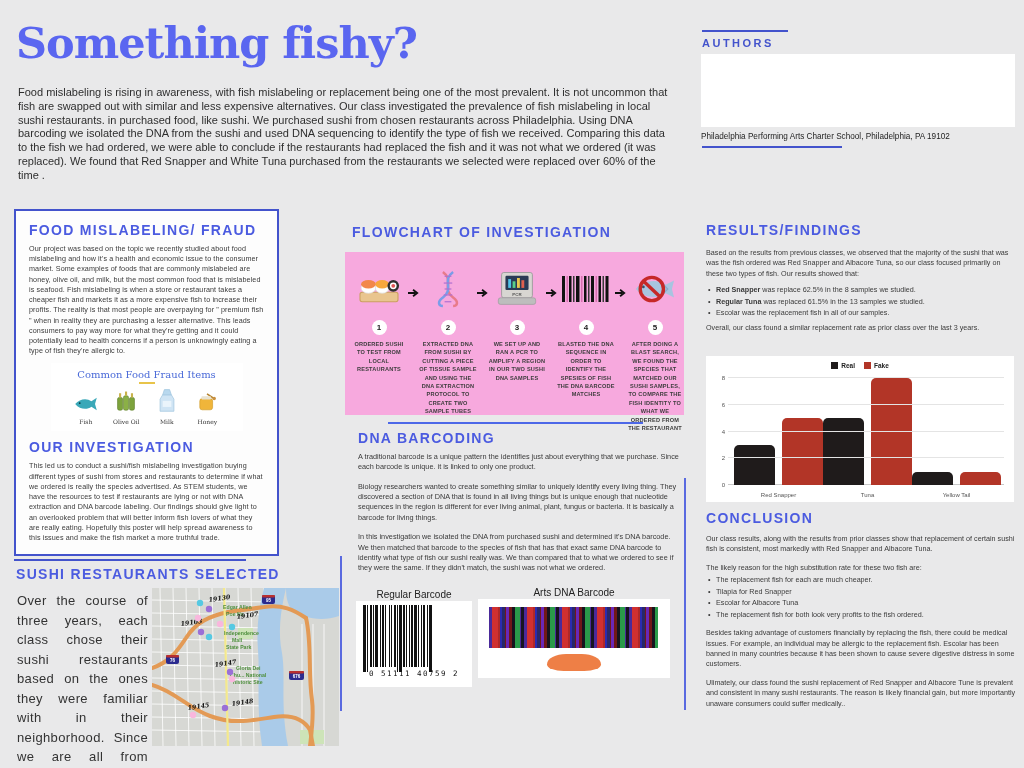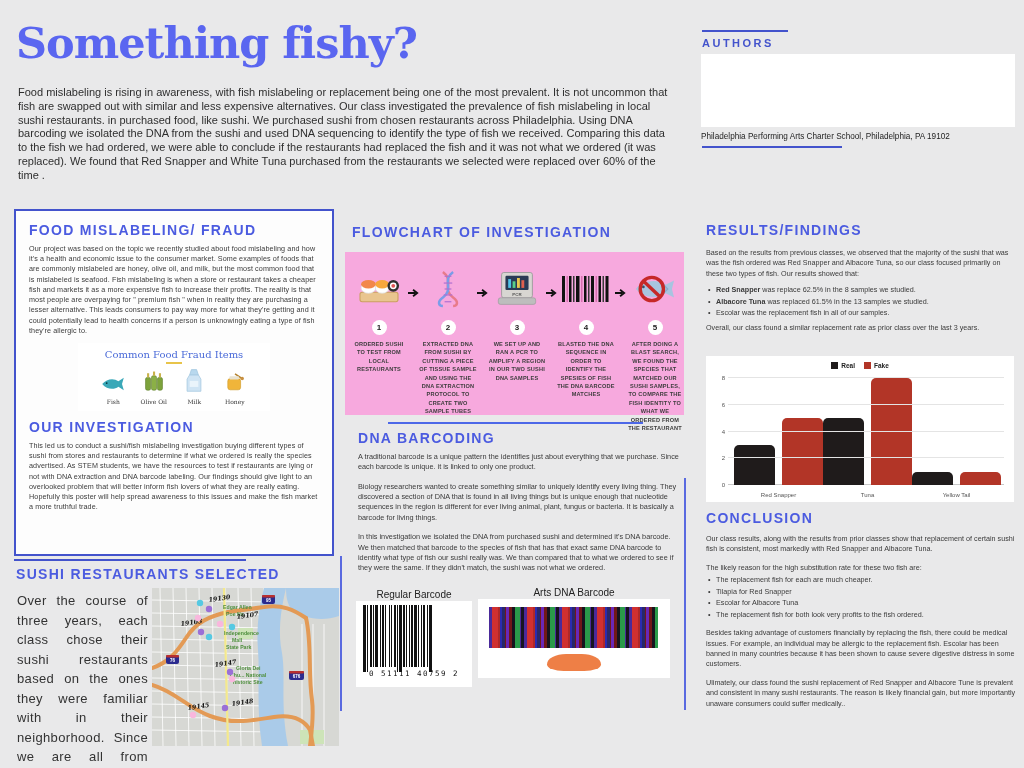--- a/index.html
+++ b/index.html
@@ -12,21 +12,21 @@
   .intro{left:18px;top:86px;width:658px;font-size:11px;line-height:1.25;color:#2e2e2e;}
   .sec-h{font-weight:bold;font-size:14px;letter-spacing:1.3px;color:#4b5be0;}
   .body-txt{font-size:7.2px;line-height:1.42;color:#3a3a3a;letter-spacing:.1px;}
   
   .auth-line{left:702px;top:30px;width:86px;height:2px;background:#4353cc;}
   .auth-h{left:702px;top:37px;font-size:11px;font-weight:bold;letter-spacing:2.5px;color:#4353cc;}
   .auth-box{left:701px;top:54px;width:314px;height:73px;background:#ffffff;}
   .school{left:701px;top:132px;width:320px;font-size:8.2px;color:#1e1e1e;}
   .auth-line2{left:702px;top:146px;width:140px;height:2px;background:#4353cc;}
   
-  .left-card{left:14px;top:209px;width:320px;height:347px;background:#fdfdfd;
+  .left-card{left:14px;top:209px;width:265px;height:347px;background:#fdfdfd;
              border:2px solid #4353cc;box-sizing:border-box;padding:11px 13px;}
   .left-card .sec-h{margin:0 0 6px 0;}
   .left-card p{margin:0;}
   .fraud-fig{width:192px;margin:7px auto 8px auto;background:#ffffff;display:flex;
              align-items:flex-end;padding:4px 0;}
   .navy-bar{width:11px;background:#1c1c72;margin:2px 0;}
   .fraud-inner{flex:1;text-align:center;padding:2px 4px;}
   .fraud-title{font-family:"DejaVu Serif",serif;font-size:10px;color:#4a6ad8;}
   .yellow-dash{width:16px;height:2px;background:#e8c44a;margin:2px auto 3px auto;}
   .food-row{display:flex;justify-content:space-around;align-items:flex-end;margin-top:2px;}
@@ -495,21 +495,21 @@
         <div style="width: 3px; background: rgb(42, 154, 74);"></div>
       </div>
     <div class="salmon"></div>
   </div>
 
   <div class="abs sec-h res-h">RESULTS/FINDINGS</div>
   <div class="abs res-body">
     <p>Based on the results from previous classes, we observed that the majority of the sushi that was was the fish ordered was Red Snapper and Albacore Tuna, so our class focused primarily on these two types of fish. Our results showed that:</p>
     <ul class="b1">
       <li><b>Red Snapper</b><span> was replace 62.5% in the 8 samples we studied.</span></li>
-      <li><b>Albacore Tuna</b><span> was replaced 61.5% in the 13 samples we studied.</span></li>
+      <li><b>Regular Tuna</b><span> was replaced 61.5% in the 13 samples we studied.</span></li>
       <li class="sub-li" style="list-style:none;">Escolar was the replacement fish in all of our samples.</li>
     </ul>
     <p>Overall, our class found a similar replacement rate as prior class over the last 3 years.</p>
   </div>
 
   <div class="abs chart-panel">
     <div class="chart-legend" id="chart-legend">
         <div class="legend-item">
           <div class="legend-swatch" style="background: rgb(31, 27, 27);"></div>
           <span>Real</span>

